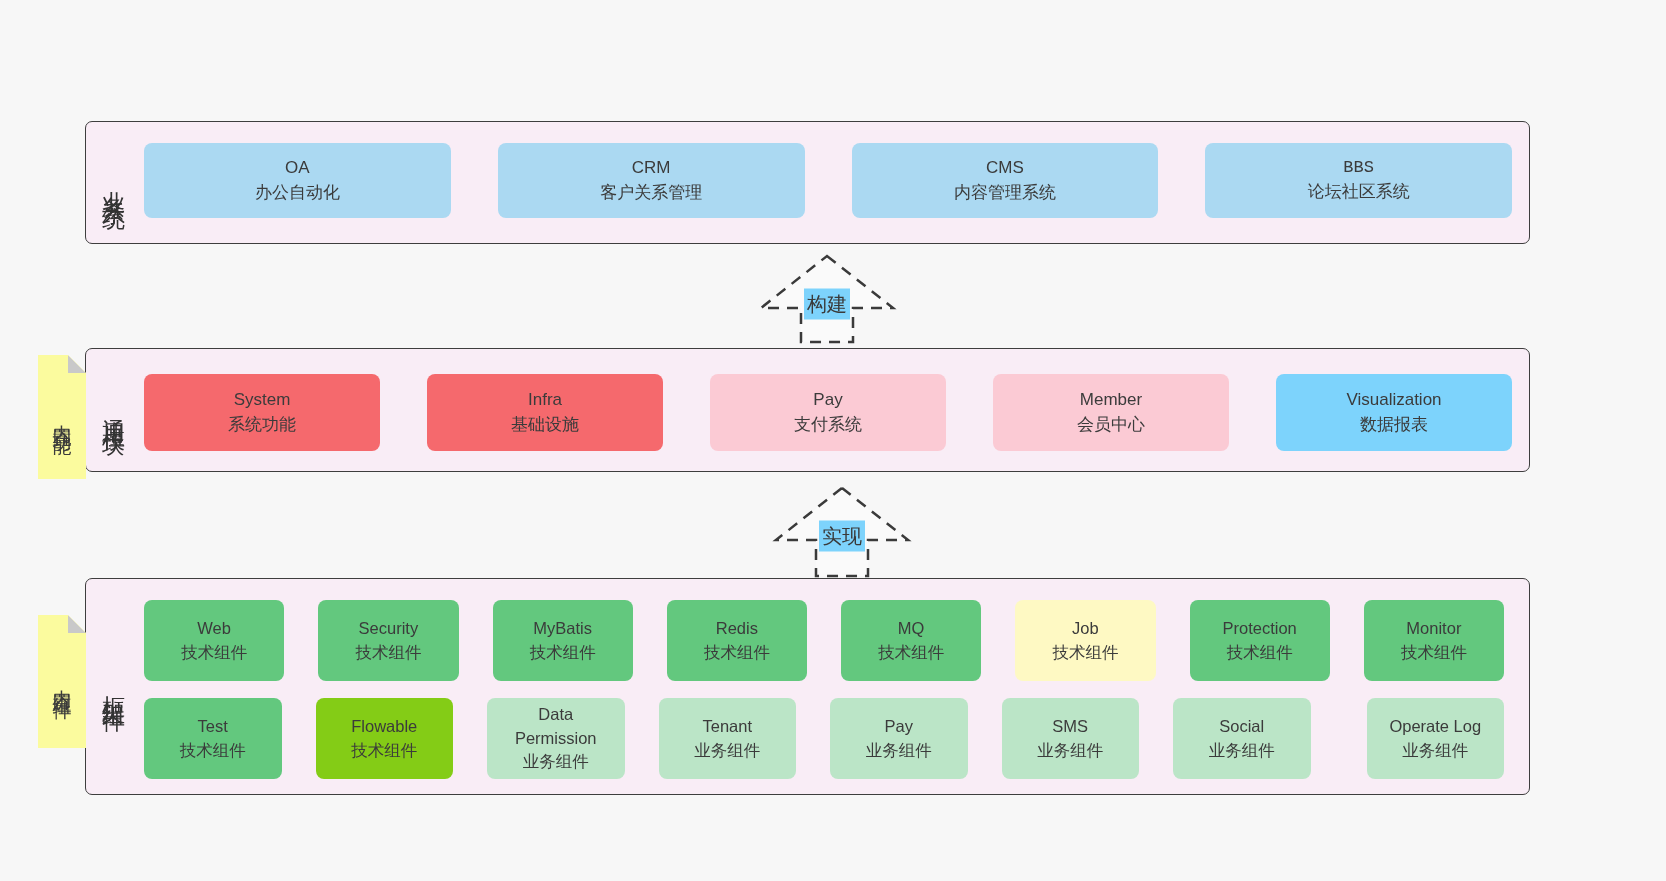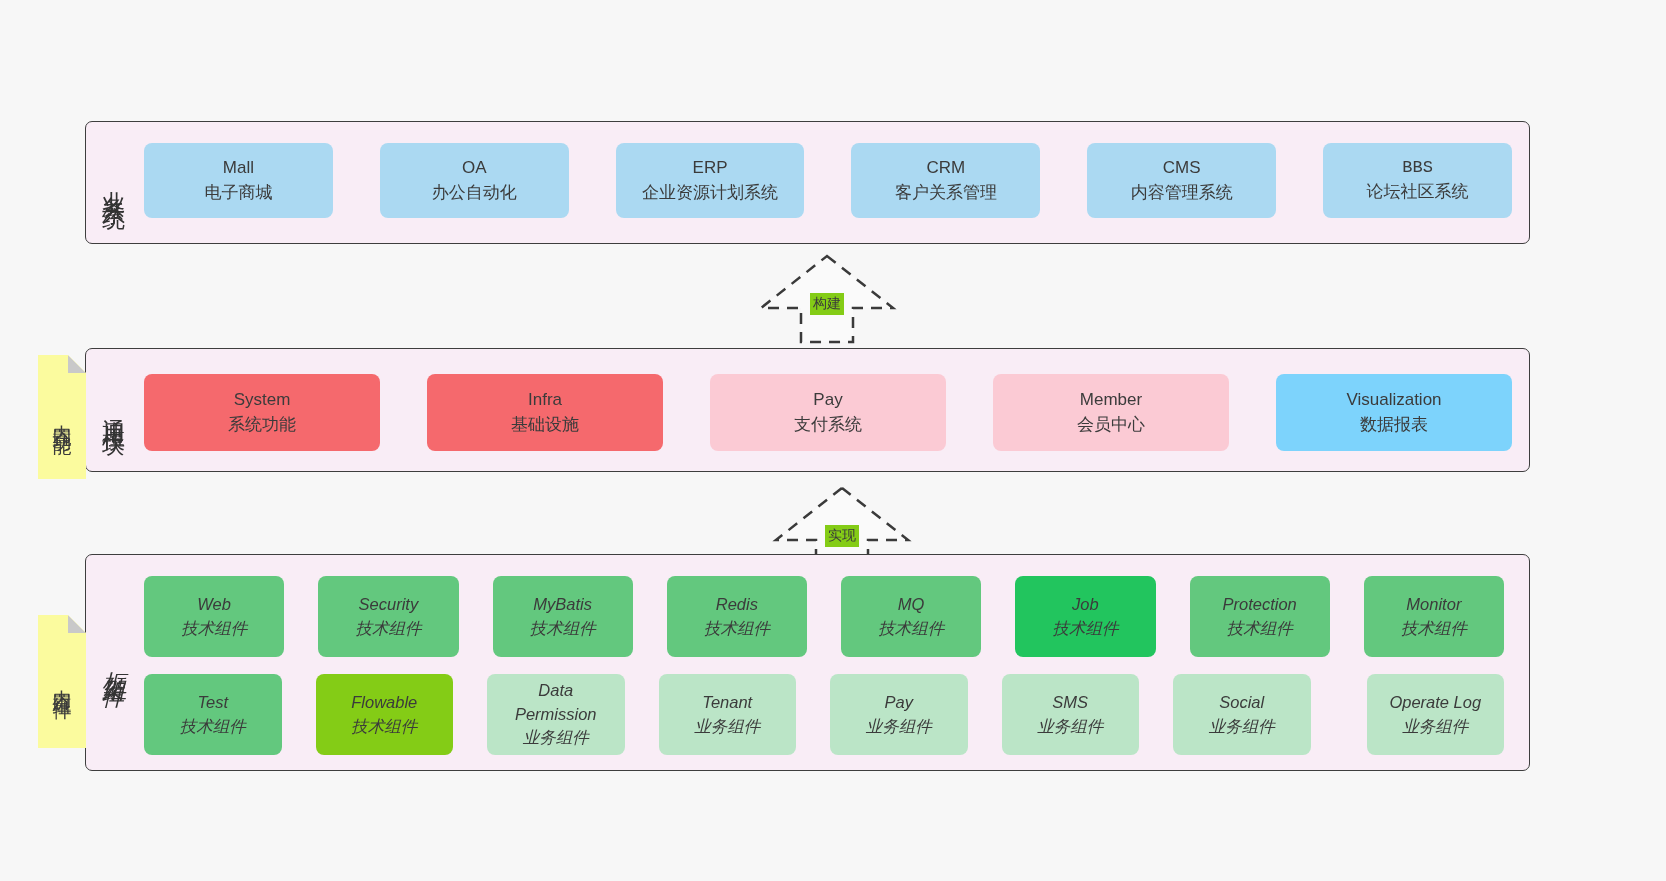--- a/index.html
+++ b/index.html
@@ -11,21 +11,21 @@
   .stage{position:absolute;left:0;top:0;width:1666px;height:881px;}
 
   
   .panel{
     position:absolute;left:85px;width:1445px;
     background:#f9edf6;border:1.5px solid #3e3e3e;border-radius:7px;
     box-sizing:border-box;
   }
   .panel.business{top:121px;height:123px;}
   .panel.modules{top:348px;height:124px;}
-  .panel.components{top:554px;height:217px;font-style:italic;}
+  .panel.components{top:578px;height:217px;}
 
   
   .vlabel{
     position:absolute;left:13px;top:50%;transform:translateY(-50%);
     writing-mode:vertical-rl;text-orientation:upright;
     font-size:23px;letter-spacing:5px;color:#333;white-space:nowrap;
   }
 
   
   .boxes{position:absolute;display:flex;}
@@ -64,45 +64,37 @@
   
   .arrow-svg{position:absolute;width:146px;height:94px;}
   .arrow-svg polygon{
     fill:#fafafa;stroke:#3a3a3a;stroke-width:2.5;
     stroke-dasharray:11 8;stroke-linecap:butt;
   }
   .arrow-svg.a1{left:754px;top:252px;}
   .arrow-svg.a2{left:769px;top:484px;}
   .arrow-label{
     position:absolute;transform:translate(-50%,-50%);
-    background:#84cc16;color:#3a3a3a;font-size:14px;
+    background:#7dd3fc;color:#3a3a3a;font-size:20px;
     padding:2px 3px;z-index:4;white-space:nowrap;
   }
   .arrow-label.l1{left:827px;top:304px;}
   .arrow-label.l2{left:842px;top:536px;}
 </style>
 </head>
 <body>
 
 <div class="stage" style="background-color: rgb(247, 247, 247);">
 
   <div class="panel business" style="background-color: rgb(249, 237, 246); border-color: rgb(62, 62, 62);">
     <div class="vlabel">业务系统</div>
     <div class="boxes six">
       <div class="box" style="background-color: rgb(171, 217, 242);">
-        <div>Mall</div>
-        <div>电子商城</div>
-      </div>
-      <div class="box" style="background-color: rgb(171, 217, 242);">
         <div>OA</div>
         <div>办公自动化</div>
-      </div>
-      <div class="box" style="background-color: rgb(171, 217, 242);">
-        <div>ERP</div>
-        <div>企业资源计划系统</div>
       </div>
       <div class="box" style="background-color: rgb(171, 217, 242);">
         <div>CRM</div>
         <div>客户关系管理</div>
       </div>
       <div class="box" style="background-color: rgb(171, 217, 242);">
         <div>CMS</div>
         <div>内容管理系统</div>
       </div>
       <div class="box" style="background-color: rgb(171, 217, 242); font-family: Liberation Mono, monospace;">
@@ -175,21 +167,21 @@
         <div>技术组件</div>
       </div>
       <div class="box" style="background-color: rgb(99, 200, 126);">
         <div>Redis</div>
         <div>技术组件</div>
       </div>
       <div class="box" style="background-color: rgb(99, 200, 126);">
         <div>MQ</div>
         <div>技术组件</div>
       </div>
-      <div class="box" style="background-color: #22c55e;">
+      <div class="box" style="background-color: #fef9c3;">
         <div>Job</div>
         <div>技术组件</div>
       </div>
       <div class="box" style="background-color: rgb(99, 200, 126);">
         <div>Protection</div>
         <div>技术组件</div>
       </div>
       <div class="box" style="background-color: rgb(99, 200, 126);">
         <div>Monitor</div>
         <div>技术组件</div>

